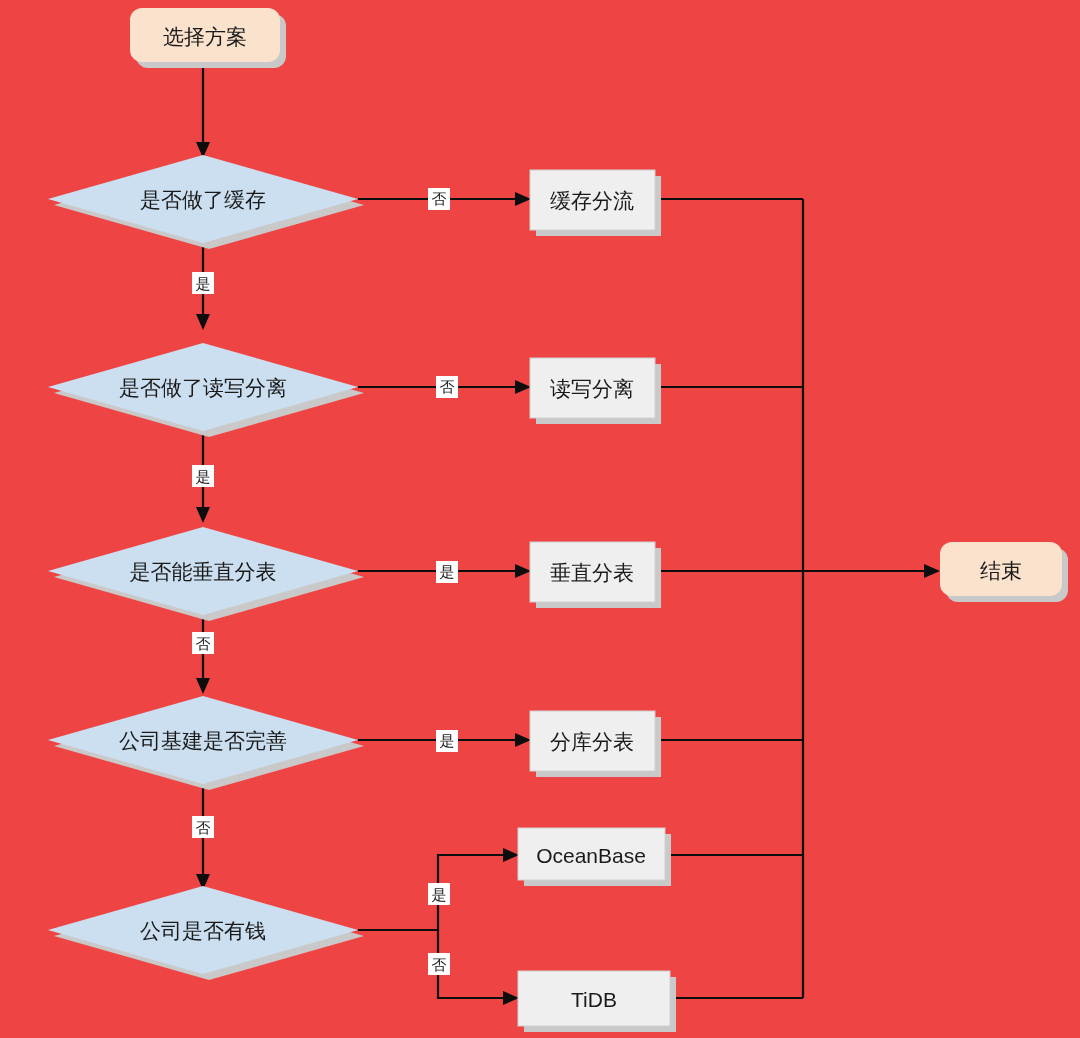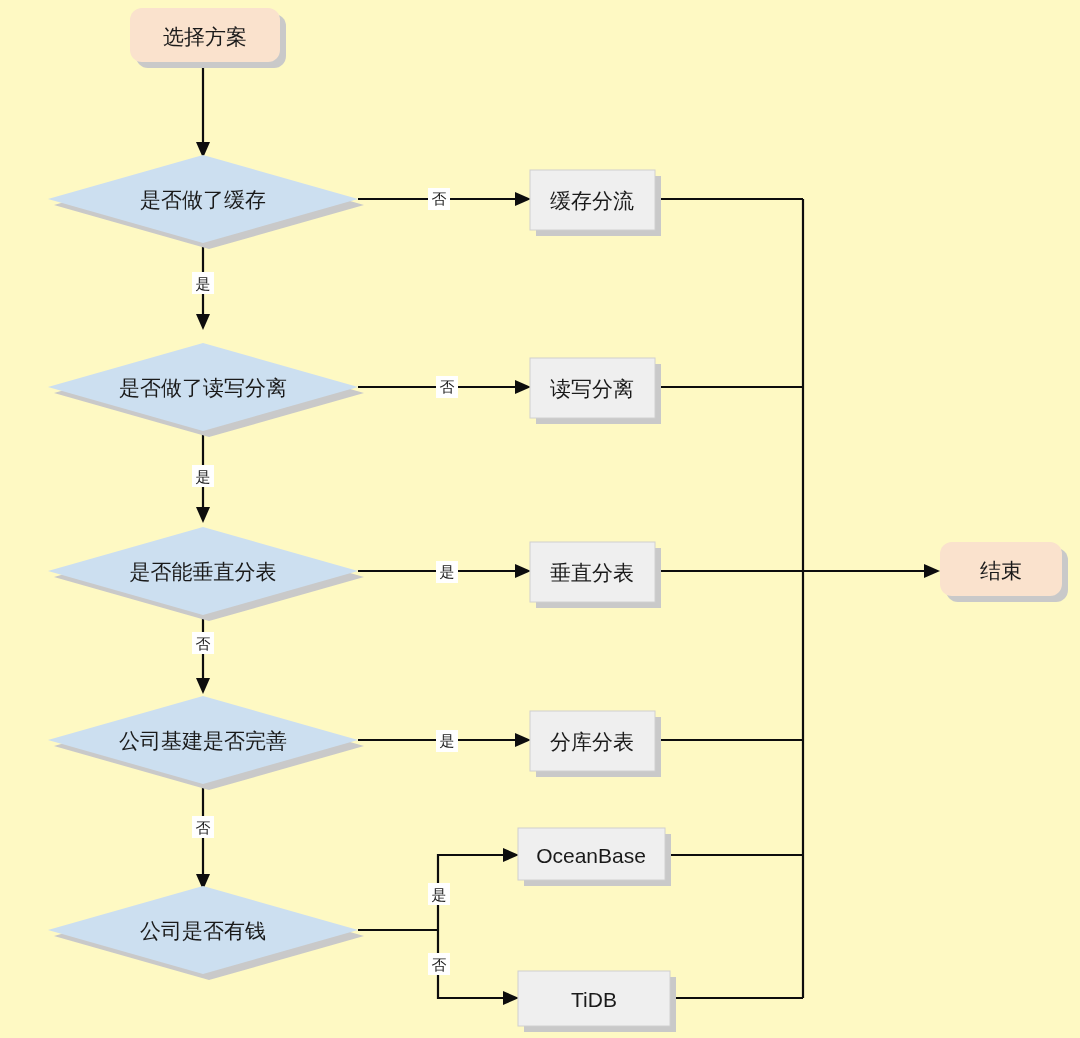--- a/index.html
+++ b/index.html
@@ -7,21 +7,21 @@
     padding: 0;
     background: #ffffff;
   }
   body {
     font-family: "Liberation Sans", "DejaVu Sans", sans-serif;
   }
   #flow-root {
     position: relative;
     width: 1080px;
     height: 1038px;
-    background: #fef9c3;
+    background: #ef4444;
     overflow: hidden;
   }
   #flow-svg {
     position: absolute;
     left: 0;
     top: 0;
     width: 1080px;
     height: 1038px;
   }
   .node-label {

